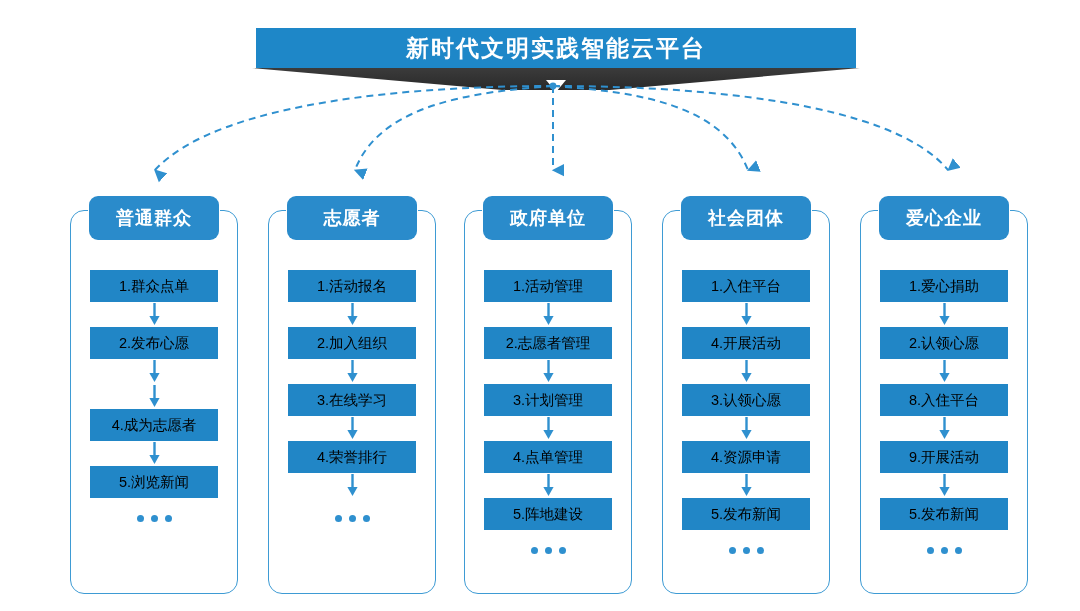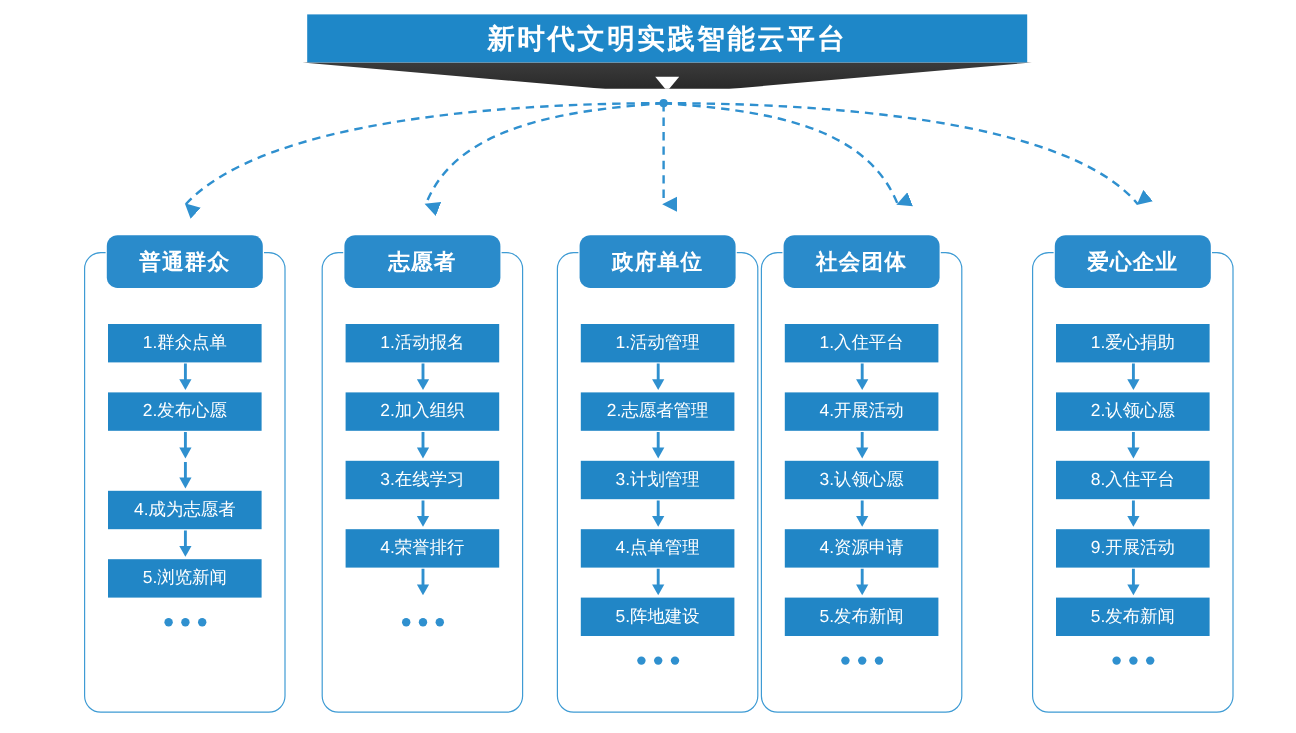--- a/index.html
+++ b/index.html
@@ -17,21 +17,21 @@
     width: 1080px;
     height: 611px;
     overflow: hidden;
     background: #ffffff;
   }
 
   
   .banner-wrap {
     position: absolute;
     left: 256px;
-    top: 12px;
+    top: 28px;
     width: 600px;
     height: 56px;
   }
   .banner-ribbon {
     position: absolute;
     left: -4px;
     top: 6px;
     width: 608px;
     height: 56px;
   }
@@ -76,21 +76,21 @@
   }
   .column {
     position: absolute;
     top: 0;
     width: 168px;
     height: 398px;
   }
   .col-0 { left: 70px; }
   .col-1 { left: 268px; }
   .col-2 { left: 464px; }
-  .col-3 { left: 634px; padding-left: 16px; }
+  .col-3 { left: 662px; padding-left: 16px; }
   .col-4 { left: 860px; }
 
   
   .col-frame {
     position: absolute;
     left: 0;
     top: 14px;
     width: 168px;
     height: 384px;
     box-sizing: border-box;
@@ -138,21 +138,21 @@
   .item-box {
     width: 128px;
     height: 32px;
     background: #2186c6;
     display: flex;
     align-items: center;
     justify-content: center;
     box-sizing: border-box;
   }
   .item-label {
-    color: #ffffff;
+    color: #000000;
     font-size: 14.5px;
     line-height: 1;
     white-space: nowrap;
   }
   .item-arrow {
     width: 128px;
     height: 25px;
     display: flex;
     align-items: center;
     justify-content: center;

